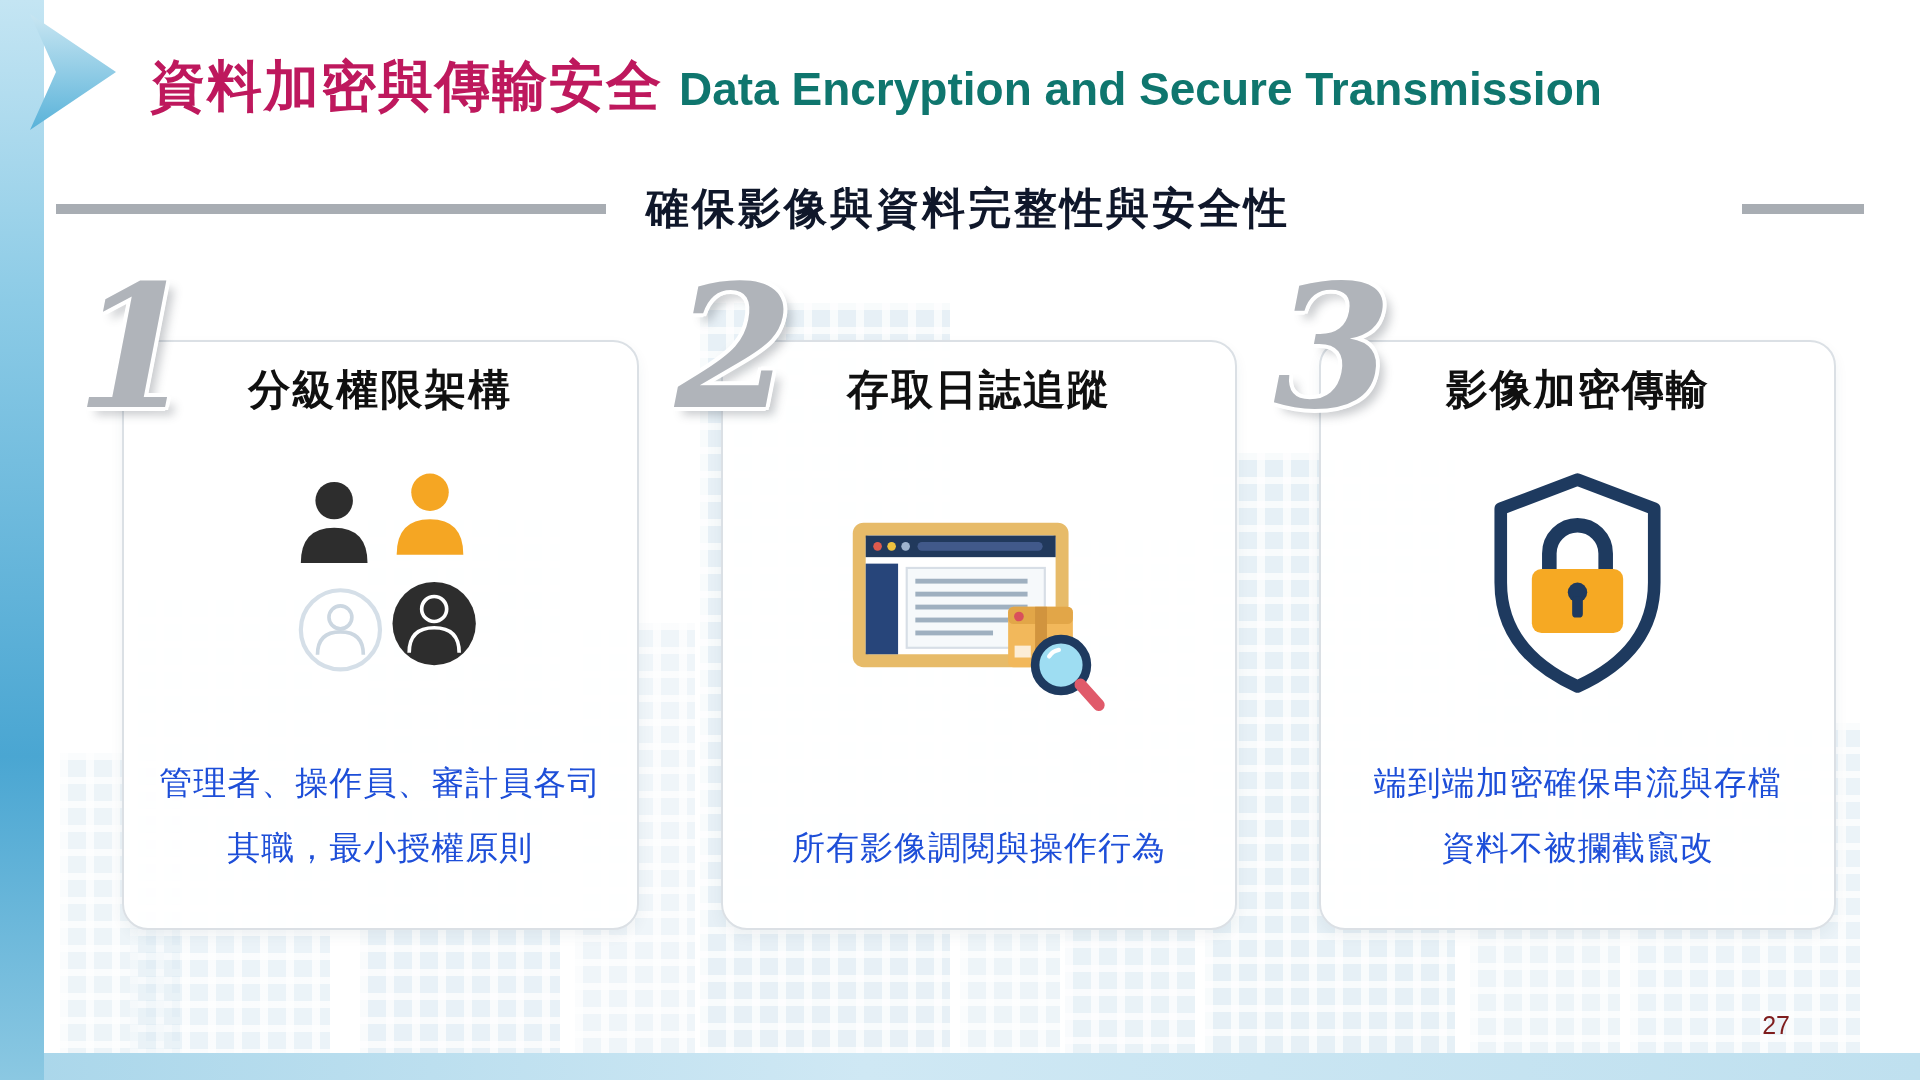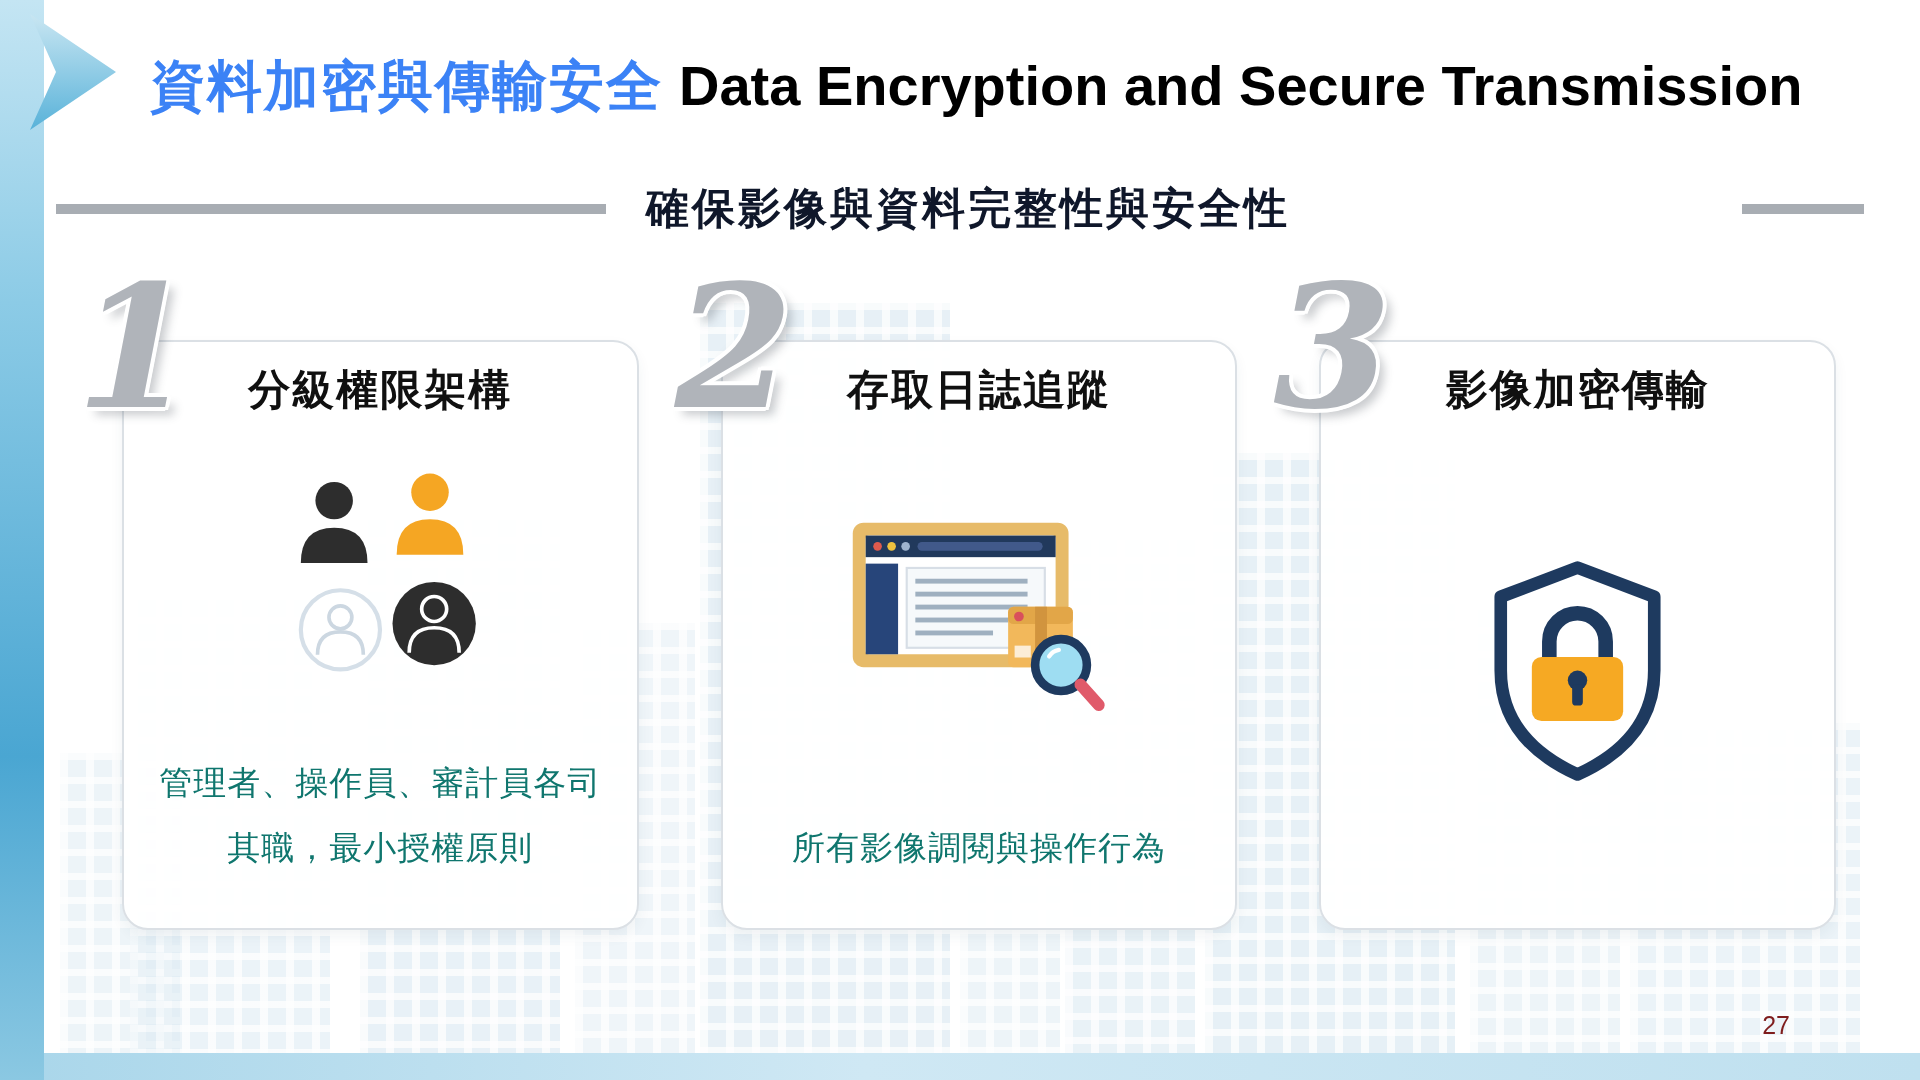--- a/index.html
+++ b/index.html
@@ -26,22 +26,22 @@
   .cityscape { position: absolute; inset: 0; z-index: 1; overflow: hidden; }
   .bldg {
     position: absolute; bottom: 27px; opacity: .55;
     background-image:
       repeating-linear-gradient(to bottom, rgba(255,255,255,.75) 0 7px, transparent 7px 24px),
       repeating-linear-gradient(to right, rgba(255,255,255,.75) 0 8px, transparent 8px 26px);
   }
 
   
   .title-row { position: absolute; left: 150px; top: 50px; z-index: 4; white-space: nowrap; }
-  .title-zh { font-size: 55px; font-weight: 900; color: #3b82f6; letter-spacing: 2px; }
-  .title-en { font-size: 56px; font-weight: 700; color: #000000; margin-left: 16px; }
+  .title-zh { font-size: 55px; font-weight: 900; color: #be185d; letter-spacing: 2px; }
+  .title-en { font-size: 46px; font-weight: 700; color: #0f766e; margin-left: 16px; }
 
   .subtitle {
     position: absolute; top: 180px; left: 8px; width: 100%; z-index: 4;
     text-align: center; font-size: 43px; font-weight: 800; color: #0f172a; letter-spacing: 3px;
   }
   .bar-left  { position: absolute; top: 204px; left: 56px;  width: 550px; height: 10px; background: #a8adb3; z-index: 4; }
   .bar-right { position: absolute; top: 204px; right: 56px; width: 122px; height: 10px; background: #a8adb3; z-index: 4; }
 
   
   .cards {
@@ -60,21 +60,21 @@
     font-family: "DejaVu Serif", serif; font-style: italic; font-weight: bold;
     font-size: 170px; line-height: 1; color: #b0b4ba;
     text-shadow:
       3px 3px 0 #fff, -3px 3px 0 #fff, 3px -3px 0 #fff, -3px -3px 0 #fff,
       0 4px 0 #fff, 4px 0 0 #fff, 0 -4px 0 #fff, -4px 0 0 #fff,
       8px 8px 10px rgba(60,70,80,.28);
   }
   .card-title { margin: 20px 0 0; font-size: 42px; font-weight: 900; color: #101010; letter-spacing: 2px; }
   .card-icon { flex: 1; display: flex; align-items: center; justify-content: center; padding: 10px 0; }
   .card-desc {
-    margin: 0 26px 48px; font-size: 33px; color: #0f766e;
+    margin: 0 26px 48px; font-size: 33px; color: #1d4ed8;
     line-height: 1.95; text-align: center; font-weight: 500; letter-spacing: 1px;
   }
 
   .page-number { position: absolute; right: 130px; bottom: 40px; font-size: 25px; color: #7f1d1d; z-index: 4; }
 </style>
 </head>
 <body>
 
 <div class="slide">
 
@@ -182,18 +182,22 @@
       <h2 class="card-title">影像加密傳輸</h2>
       <div class="card-icon">
         <svg width="215" height="238" viewBox="0 0 220 245">
           <path d="M110 14 L189 44 V120 C189 176 152 208 110 227 C68 208 31 176 31 120 V44 Z" fill="#ffffff" stroke="#1e3a5f" stroke-width="13" stroke-linejoin="round"></path>
           <path d="M81 110 V90 a29 29 0 0 1 58 0 v20" fill="none" stroke="#1e3a5f" stroke-width="15"></path>
           <rect x="63" y="106" width="94" height="66" rx="10" fill="#f6a923"></rect>
           <circle cx="110" cy="130" r="10" fill="#1e3a5f"></circle>
           <rect x="104.5" y="134" width="11" height="22" rx="4" fill="#1e3a5f"></rect>
         </svg>
       </div>
+      <p class="card-desc">
+        <span>端到端加密確保串流與存檔</span><br>
+        <span>資料不被攔截竄改</span>
+      </p>
     </section>
 
   </main>
 
   <div class="page-number">27</div>
 </div>
 
 </body></html>

